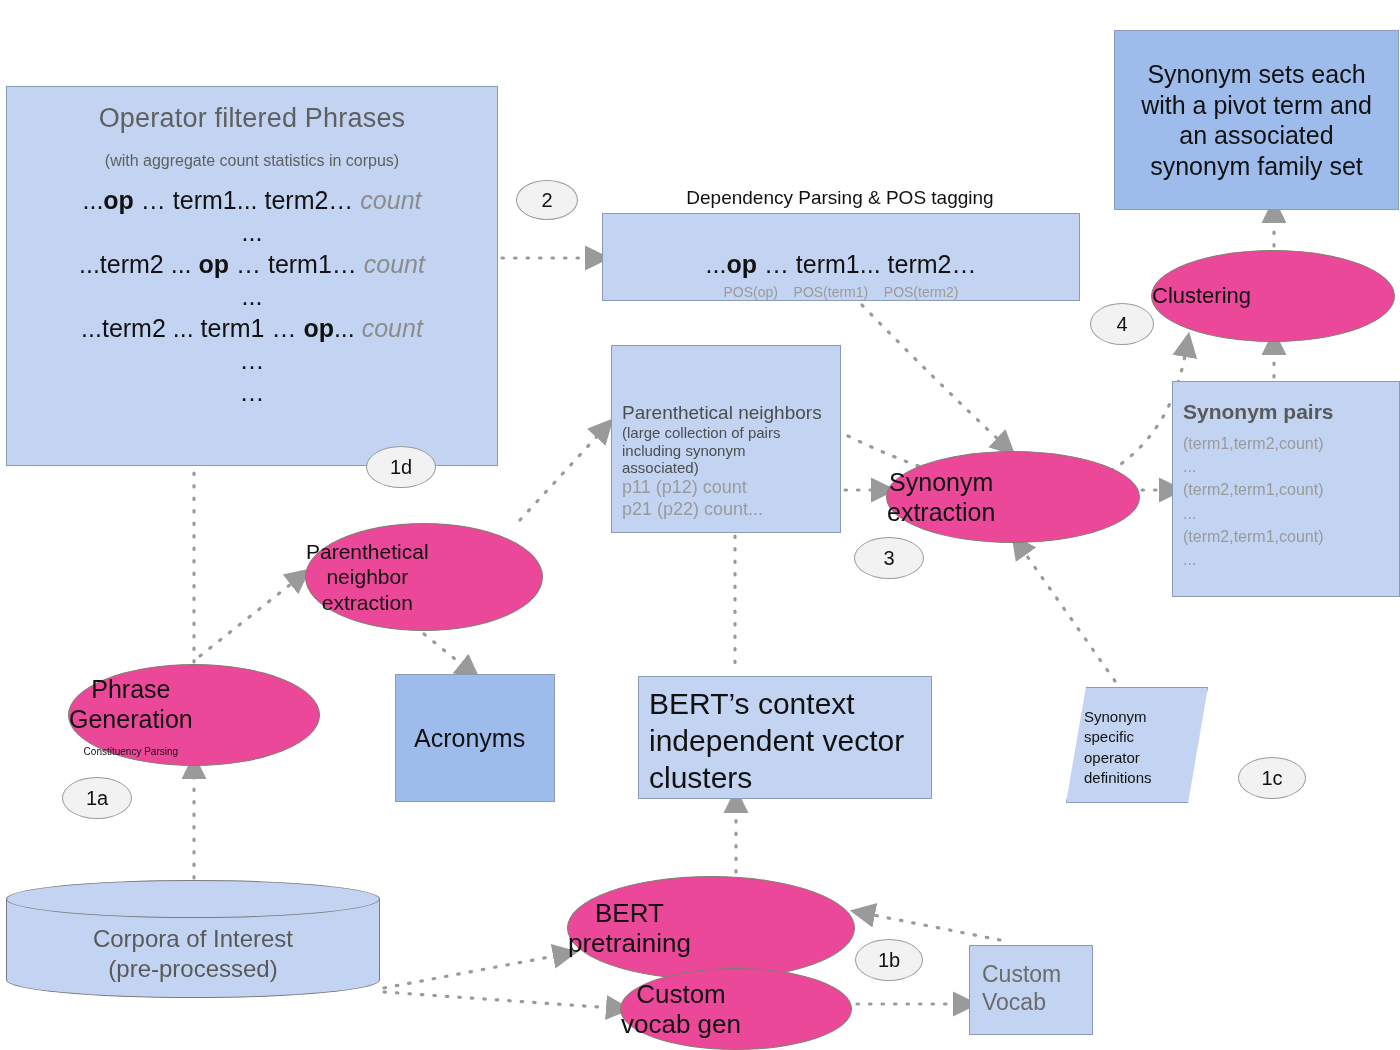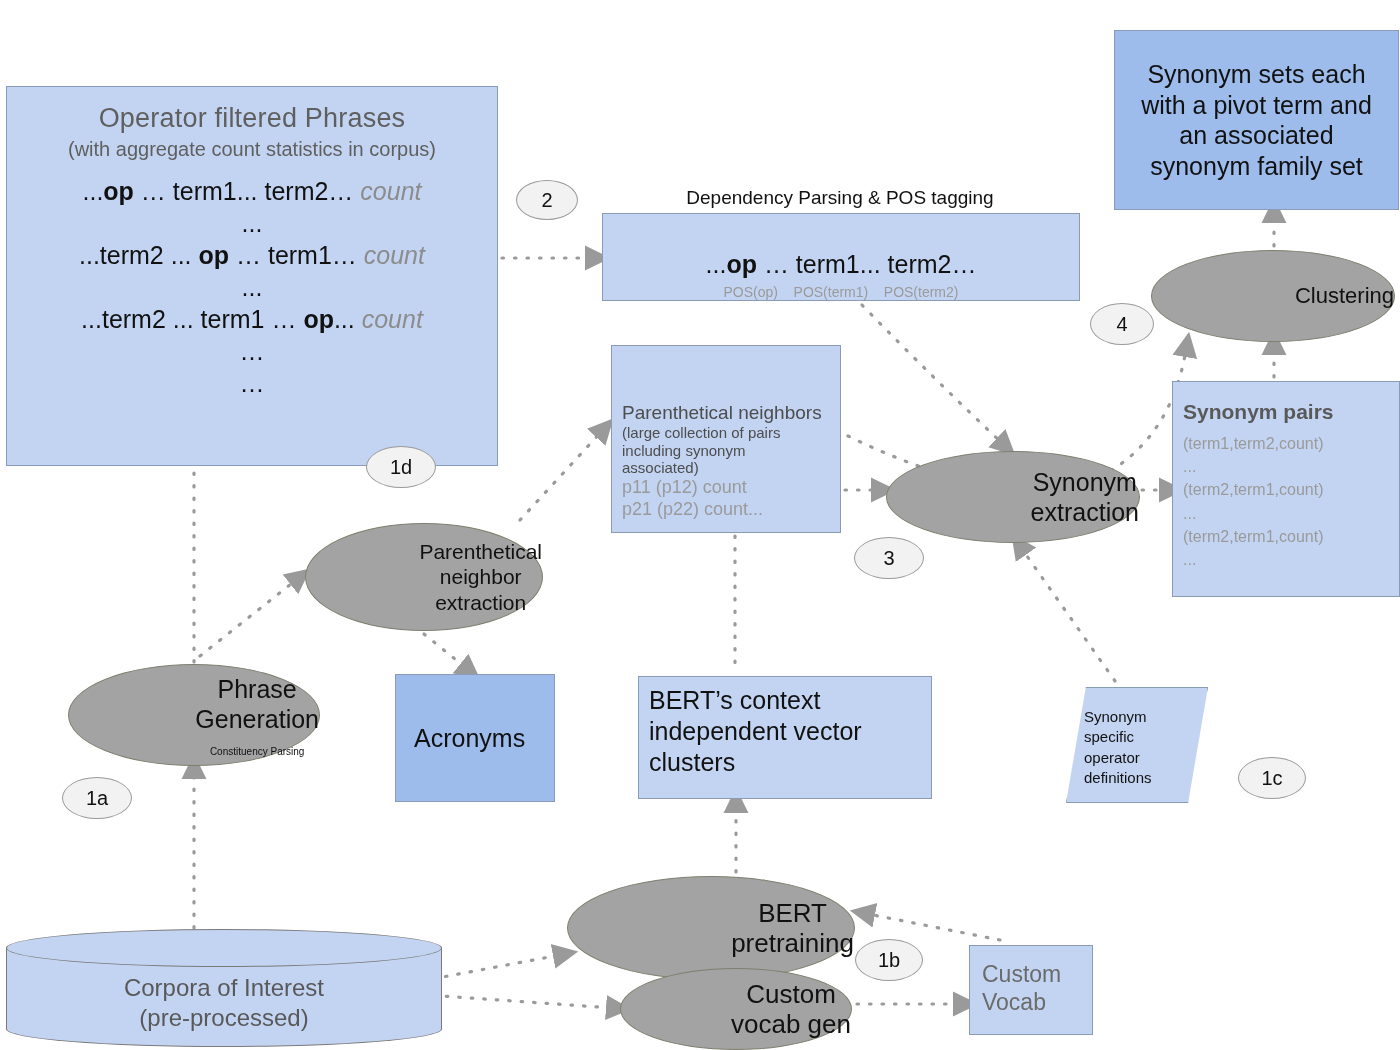--- a/index.html
+++ b/index.html
@@ -3,29 +3,29 @@
 <meta charset="utf-8">
 <style>
   html,body{margin:0;padding:0;background:#ffffff;}
   body{font-family:"Liberation Sans",sans-serif;}
   #stage{position:relative;width:1400px;height:1050px;background:#fff;overflow:hidden;}
   svg#wires{position:absolute;left:0;top:0;width:1400px;height:1050px;pointer-events:none;}
 
   .node{position:absolute;box-sizing:border-box;display:flex;align-items:center;}
   .rect{border:1px solid #8a9bb8;background:#c3d4f2;}
   .rect.dark{background:#9dbcec;border-color:#8a9bb8;}
-  .ell{border:1px solid #7f7f6f;background:#a3a3a3;border-radius:50%;
-       justify-content:flex-end;text-align:center;}
+  .ell{border:1px solid #7f7f6f;background:#ec4899;border-radius:50%;
+       justify-content:flex-start;text-align:center;}
   .badge{border:1px solid #9a9a9a;background:#f2f2f2;border-radius:50%;
          justify-content:center;text-align:center;font-size:20px;color:#111;}
 
   
   #opbox{left:6px;top:86px;width:492px;height:380px;display:block;padding-top:16px;}
   #opbox .h{text-align:center;font-size:27px;color:#5f5f5f;letter-spacing:.2px;}
-  #opbox .h2{text-align:center;font-size:20px;color:#5f5f5f;margin-top:4px;}
+  #opbox .h2{text-align:center;font-size:16px;color:#5f5f5f;margin-top:18px;}
   #opbox .rows{margin-top:14px;text-align:center;font-size:25px;color:#111;line-height:1.28;}
   #opbox .rows .el{color:#8c8c8c;font-style:italic;}
   #opbox .dots{color:#111;font-size:25px;}
 
   
   #deptitle{left:600px;top:185px;width:480px;height:26px;font-size:19px;color:#111;
             justify-content:center;}
   #depbox{left:602px;top:213px;width:478px;height:88px;display:block;}
   #depbox .line{position:absolute;left:0;right:0;top:36px;text-align:center;font-size:25px;color:#111;}
   #depbox .pos{position:absolute;left:0;right:0;top:70px;text-align:center;font-size:14px;color:#9a9a9a;}
@@ -44,21 +44,21 @@
 
   
   #ssbox{left:1114px;top:30px;width:285px;height:180px;justify-content:center;
          text-align:center;font-size:25px;color:#111;line-height:1.22;padding:0 24px;}
 
   
   #acrbox{left:395px;top:674px;width:160px;height:128px;font-size:25px;color:#111;padding-left:18px;}
 
   
   #bvbox{left:638px;top:676px;width:294px;height:123px;display:block;padding:8px 10px 0 10px;
-         font-size:25px;color:#111;line-height:1.24;}
+         font-size:30px;color:#111;line-height:1.24;}
 
   
   #cvbox{left:969px;top:945px;width:124px;height:90px;display:block;padding:14px 0 0 12px;
          font-size:23px;color:#6b6b6b;line-height:1.22;}
 
   
   #pnell{left:305px;top:523px;width:238px;height:108px;}
   #pnell .l{font-size:21px;color:#111;line-height:1.2;}
   #pgell{left:68px;top:664px;width:252px;height:102px;}
   #pgell .l1{font-size:25px;color:#111;line-height:1.2;}
@@ -81,21 +81,21 @@
   #b1a{left:62px;top:777px;width:70px;height:42px;}
   #b1b{left:855px;top:939px;width:68px;height:42px;}
 
   
   #ssod{left:1066px;top:687px;width:142px;height:116px;}
   #ssod .shape{position:absolute;inset:0;background:#c3d4f2;border:1px solid #8a9bb8;
        clip-path:polygon(14% 0,100% 0,86% 100%,0 100%);}
   #ssod .txt{position:absolute;left:18px;top:20px;font-size:15px;color:#111;line-height:1.35;}
 
   
-  #cyl{left:6px;top:929px;width:436px;height:118px;}
+  #cyl{left:6px;top:880px;width:374px;height:118px;}
   #cyl .body{position:absolute;left:0;top:18px;width:100%;height:100px;background:#c3d4f2;
        border-left:1px solid #7a7a7a;border-right:1px solid #7a7a7a;border-bottom:1px solid #7a7a7a;
        border-radius:0 0 50% 50%/0 0 18px 18px;box-sizing:border-box;}
   #cyl .top{position:absolute;left:0;top:0;width:100%;height:38px;background:#c3d4f2;
        border:1px solid #7a7a7a;border-radius:50%;box-sizing:border-box;}
   #cyl .txt{position:absolute;left:0;right:0;top:44px;text-align:center;font-size:24px;
        color:#595959;line-height:1.25;}
 </style>
 </head>
 <body>

